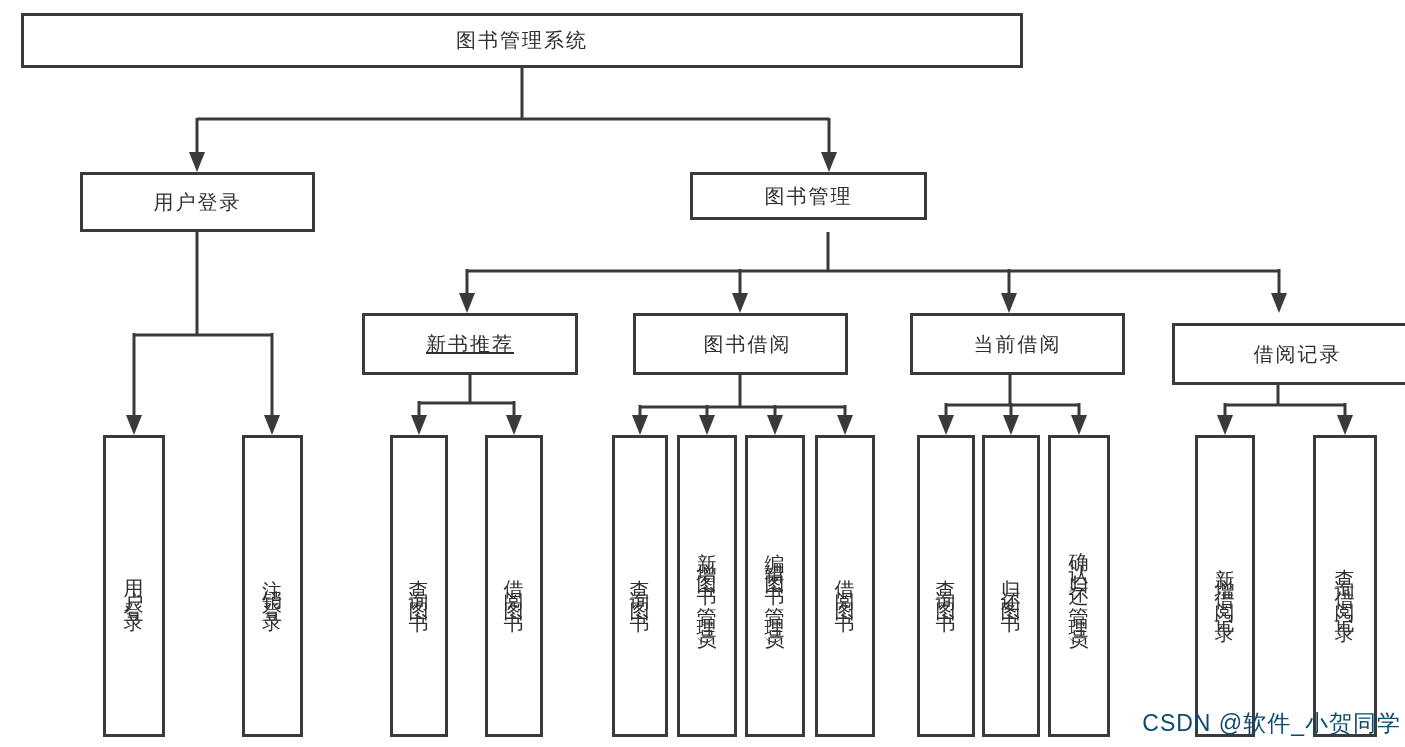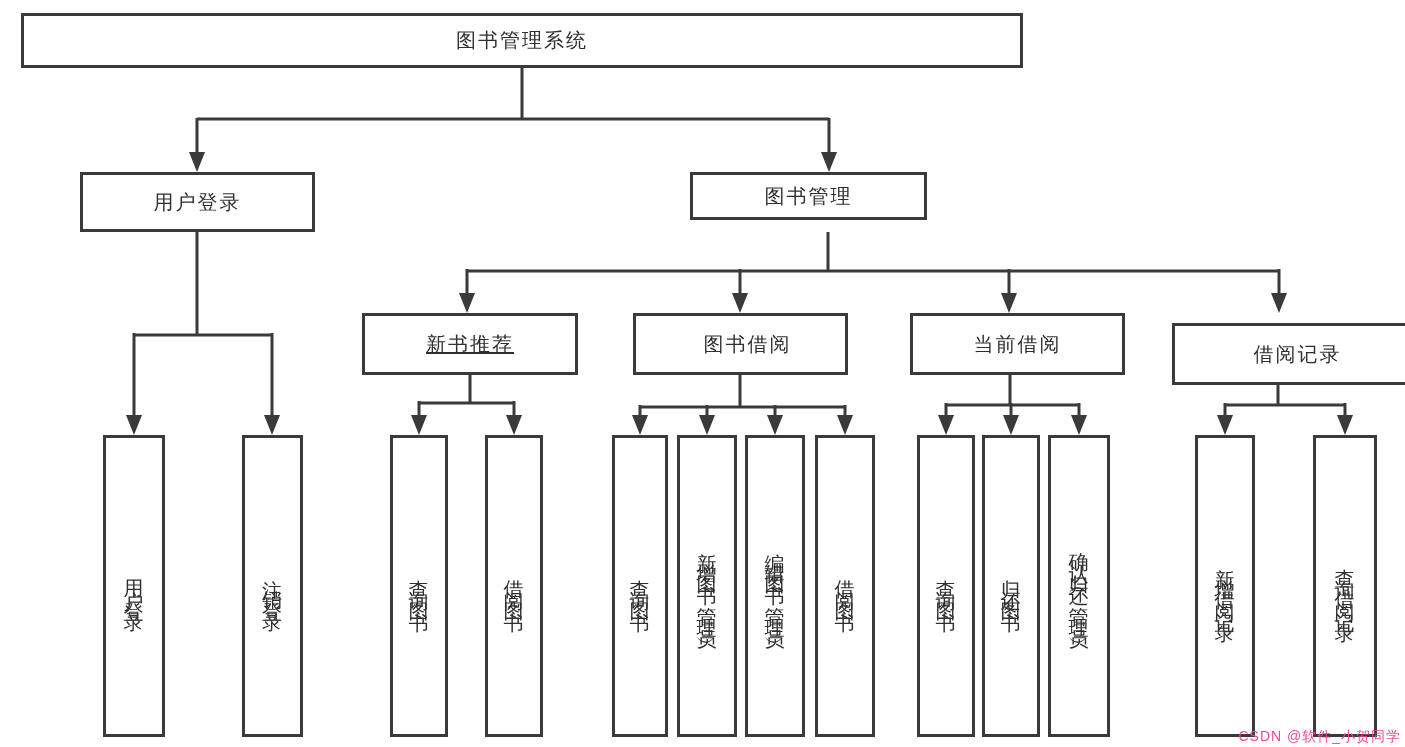--- a/index.html
+++ b/index.html
@@ -37,24 +37,24 @@
     writing-mode: vertical-rl;
     text-orientation: mixed;
     letter-spacing: 11px;
     line-height: 1;
     white-space: normal;
     padding: 6px 0;
   }
   .watermark {
     position: absolute;
     right: 4px;
-    bottom: 1px;
+    bottom: 8px;
     z-index: 2;
-    color: #ec4899;
-    font-size: 14px;
+    color: #0c4a6e;
+    font-size: 23px;
     letter-spacing: 1px;
     white-space: nowrap;
   }
 </style>
 </head>
 <body>
 
 <div id="canvas">
 
   <svg id="connectors" width="1405" height="747" viewBox="0 0 1405 747" xmlns="http://www.w3.org/2000/svg">

